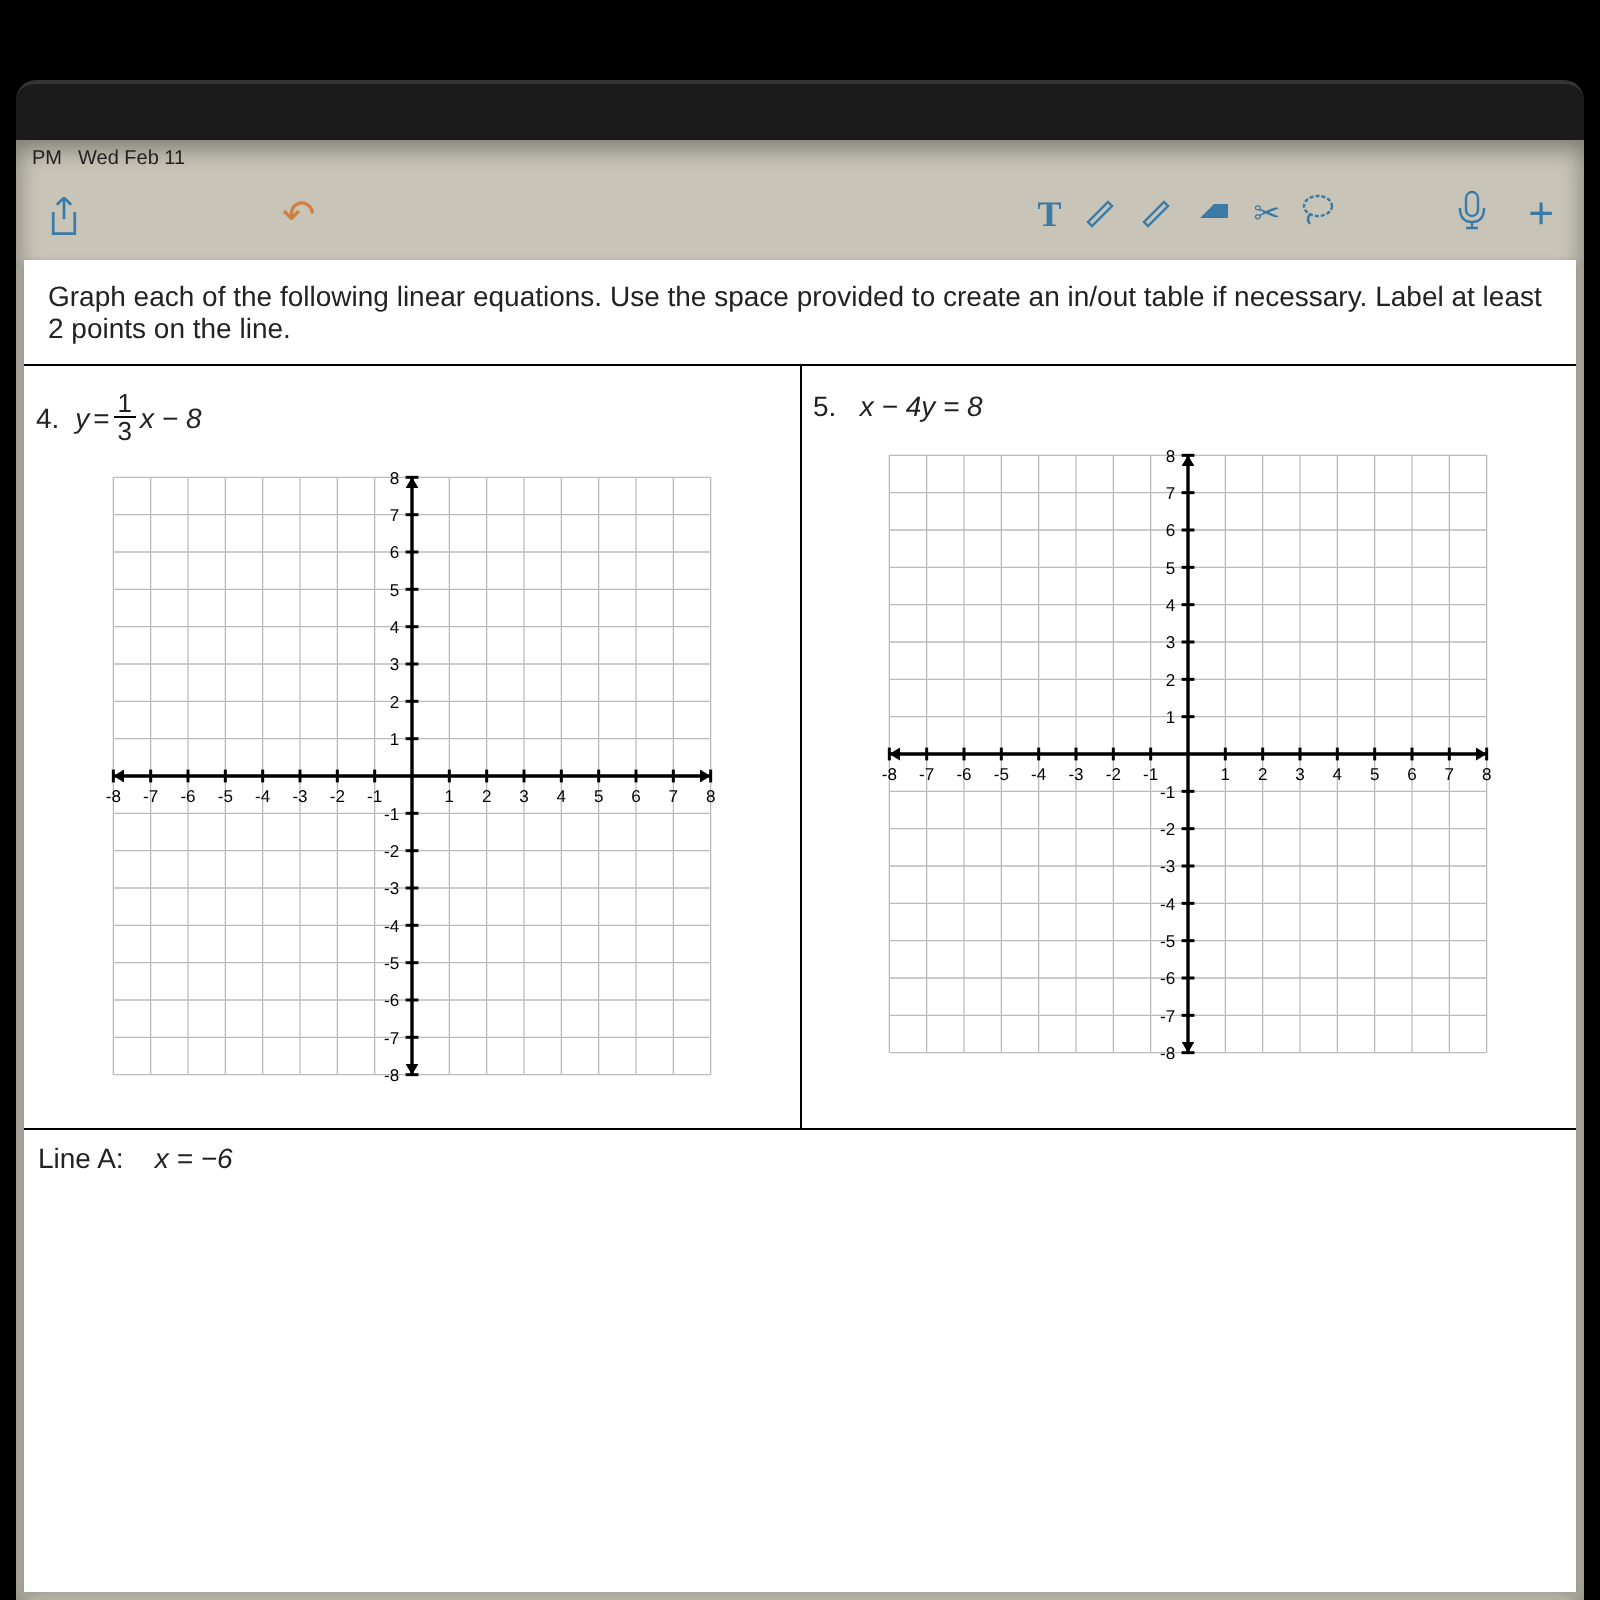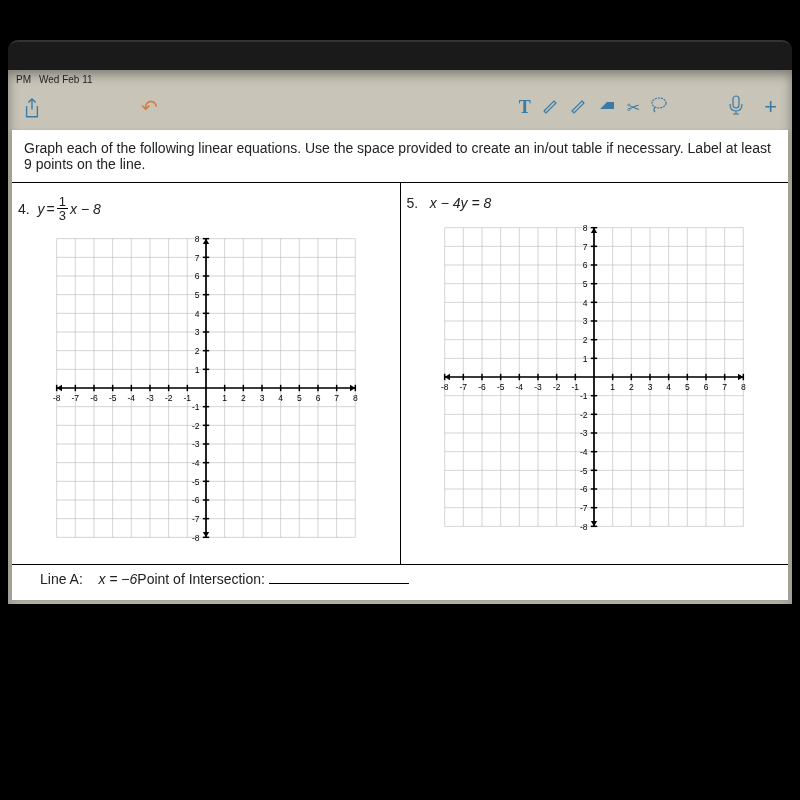--- a/index.html
+++ b/index.html
@@ -5,21 +5,21 @@
   * { margin: 0; padding: 0; box-sizing: border-box; }
   body {
     width: 800px;
     height: 800px;
     background: #000;
     font-family: Arial, sans-serif;
     overflow: hidden;
   }
   .outer-black {
     width: 800px;
-    height: 604px;
+    height: 800px;
     background: #000;
     display: flex;
     flex-direction: column;
     padding-top: 40px;
   }
   .bezel-top {
     height: 30px;
     background: #1a1a1a;
     border-top: 2px solid #333;
     margin: 0 8px;
@@ -88,21 +88,21 @@
   .frac .num { border-bottom: 1px solid #000; padding: 0 2px; }
   .frac .den { padding: 0 2px; }
   .grid-holder { width: 100%; display: flex; justify-content: center; }
   .grid { width: 340px; height: 320px; }
   .grid svg { width: 100%; height: 100%; }
   .q6 {
     font-size: 14px;
     color: #222;
     padding: 10px 12px 6px;
   }
-  .q6-sub { padding: 6px 28px 14px; font-size: 14px; color: #222; display: flex; }
+  .q6-sub { padding: 6px 7px 14px; font-size: 14px; color: #222; display: flex; gap: 90px; }
   .italic { font-style: italic; }
 </style>
 </head>
 <body>
 
 <div class="outer-black">
   <div class="bezel-top"></div>
   <div class="screen">
 
     <div class="statusbar">
@@ -148,21 +148,21 @@
         <svg width="16" height="22" viewBox="0 0 16 22">
             <rect x="5" y="2" width="6" height="12" rx="3" stroke="#3a7aa5" stroke-width="1.2" fill="none"></rect>
             <path d="M2 10 Q2 17 8 17 Q14 17 14 10 M8 17 L8 20 M5 20 L11 20" stroke="#3a7aa5" stroke-width="1.2" fill="none"></path>
           </svg>
       </span>
       <span class="plus">+</span>
     </div>
 
     <div class="content">
 
-      <div class="instructions">Graph each of the following linear equations. Use the space provided to create an in/out table if necessary. Label at least 9 points on the line.</div>
+      <div class="instructions">Graph each of the following linear equations. Use the space provided to create an in/out table if necessary. Label at least 2 points on the line.</div>
 
       <div class="problems">
 
         <div class="problem">
           <div class="problem-label">
             <span class="eq">
               <span>4.</span>
               <span>&nbsp;</span>
               <span class="italic">y</span>
               <span> = </span>
@@ -400,21 +400,17 @@
         </div>
 
       </div>
 
       <div class="q6-sub">
         <span>
           <span>Line A:</span>
           &nbsp;&nbsp;
           <span class="italic">x = −6</span>
         </span>
-        <span>
-          <span>Point of Intersection:</span>
-          <span style="display:inline-block;border-bottom:1px solid #000;width:140px;"></span>
-        </span>
       </div>
 
     </div>
   </div>
 </div>
 
 </body></html>

